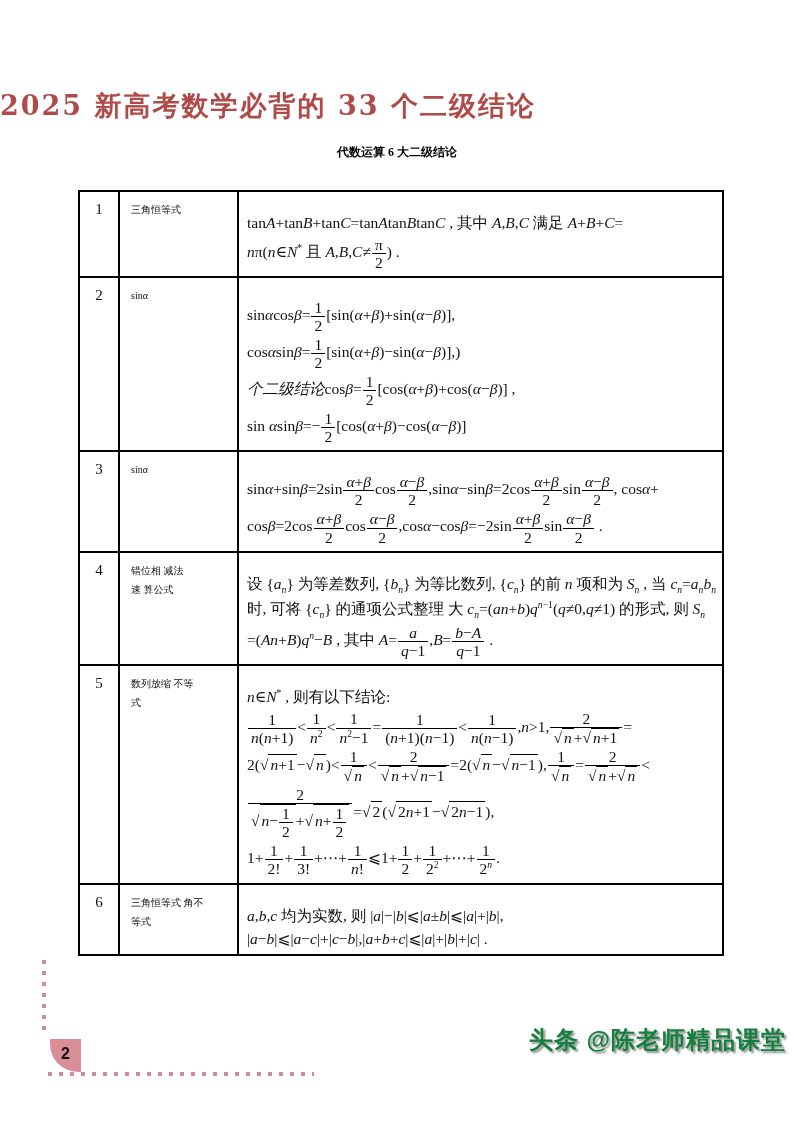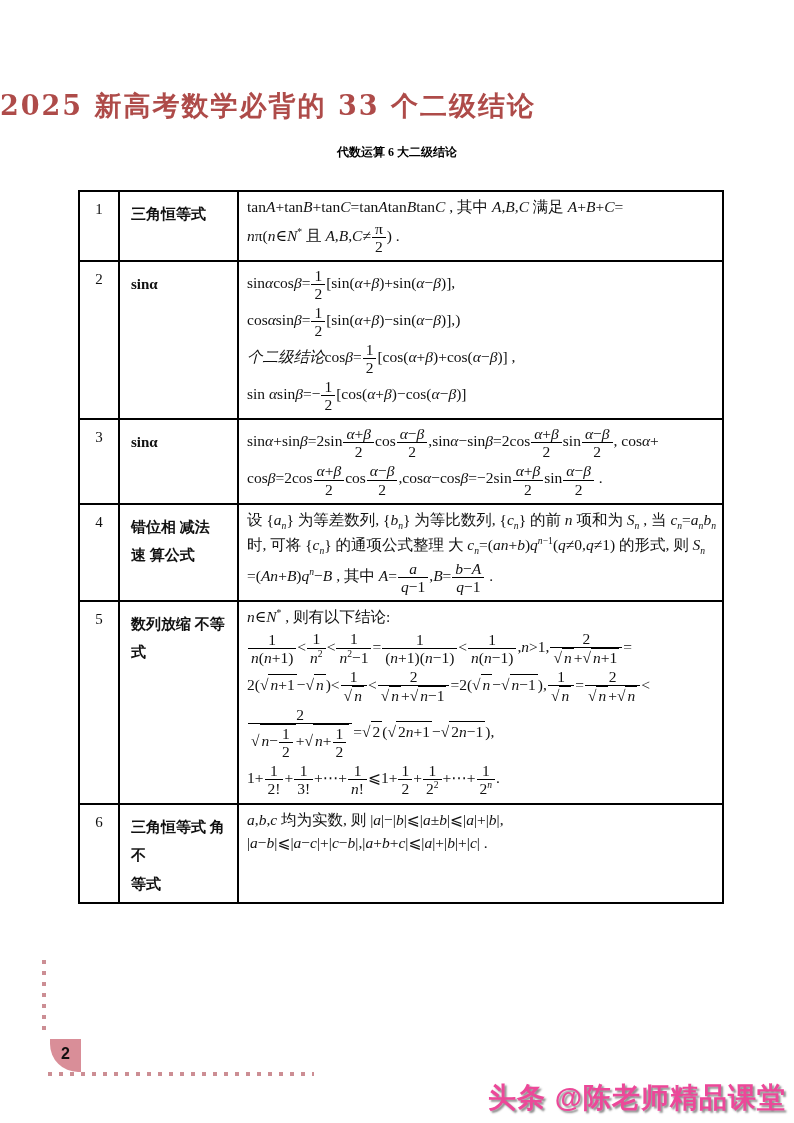--- a/index.html
+++ b/index.html
@@ -19,22 +19,22 @@
     position:absolute; top:144px; left:0; width:100%;
     text-align:center; font-size:12px; font-weight:bold; color:#000;
   }
   
   table.main {
     position:absolute; left:78px; top:190px; width:646px;
     border-collapse:collapse; table-layout:fixed;
   }
   table.main td { border:2px solid #000; vertical-align:top; }
   td.c-no   { width:40px;  text-align:center; padding-top:9px; font-size:15px; }
-  td.c-name { width:119px; padding:8px 4px 4px 11px; font-weight:bold; font-size:15px; line-height:1.9; }
-  td.c-formula { padding:3px 6px 3px 8px; font-size:15.5px; line-height:1.35; }
+  td.c-name { width:119px; padding:8px 4px 4px 11px; font-weight:normal; font-size:10px; line-height:1.9; }
+  td.c-formula { padding:19px 6px 3px 8px; font-size:15.5px; line-height:1.35; }
   tr.r1{height:62px} tr.r2{height:133px} tr.r3{height:73px}
   tr.r4{height:84px} tr.r5{height:177px} tr.r6{height:62px}
   .fl { margin:2px 0; }
   
   .f { display:inline-block; vertical-align:middle; text-align:center; margin:0 1px; line-height:1.1; }
   .f > span { display:block; padding:0 3px; }
   .f > span:first-child { border-bottom:1px solid #000; }
   .r { white-space:nowrap; }
   .v { display:inline-block; border-top:1px solid #000; padding:0 2px; }
   sup { font-size:0.62em; }
@@ -49,23 +49,23 @@
     position:absolute; left:48px; top:1072px; width:266px; height:4px;
     background:repeating-linear-gradient(to right, var(--dots,#cc8e94) 0 4px, transparent 4px 11px);
   }
   .badge {
     position:absolute; left:50px; top:1039px; width:31px; height:33px;
     background:var(--badge,#d98e98); border-radius:0 0 0 28px;
     text-align:center; line-height:30px; font-size:16px; font-weight:bold; color:#111;
     font-family:"Liberation Sans","DejaVu Sans",sans-serif;
   }
   .watermark {
-    position:absolute; right:8px; top:1079px;
-    font-size:28px; font-weight:bold; letter-spacing:1px;
-    color:#ec4899; text-shadow:2px 2px 2px #8f8f8f, -1px -1px 0 #ffffff;
+    position:absolute; right:8px; top:1024px;
+    font-size:24px; font-weight:bold; letter-spacing:1px;
+    color:#15803d; text-shadow:2px 2px 2px #8f8f8f, -1px -1px 0 #ffffff;
     font-family:"Liberation Sans","DejaVu Sans",sans-serif;
   }
 </style>
 </head>
 <body>
 
 <h1 class="title">2025 新高考数学必背的 33 个二级结论</h1>
 <h2 class="subtitle">代数运算 6 大二级结论</h2>
 
 <table class="main">

